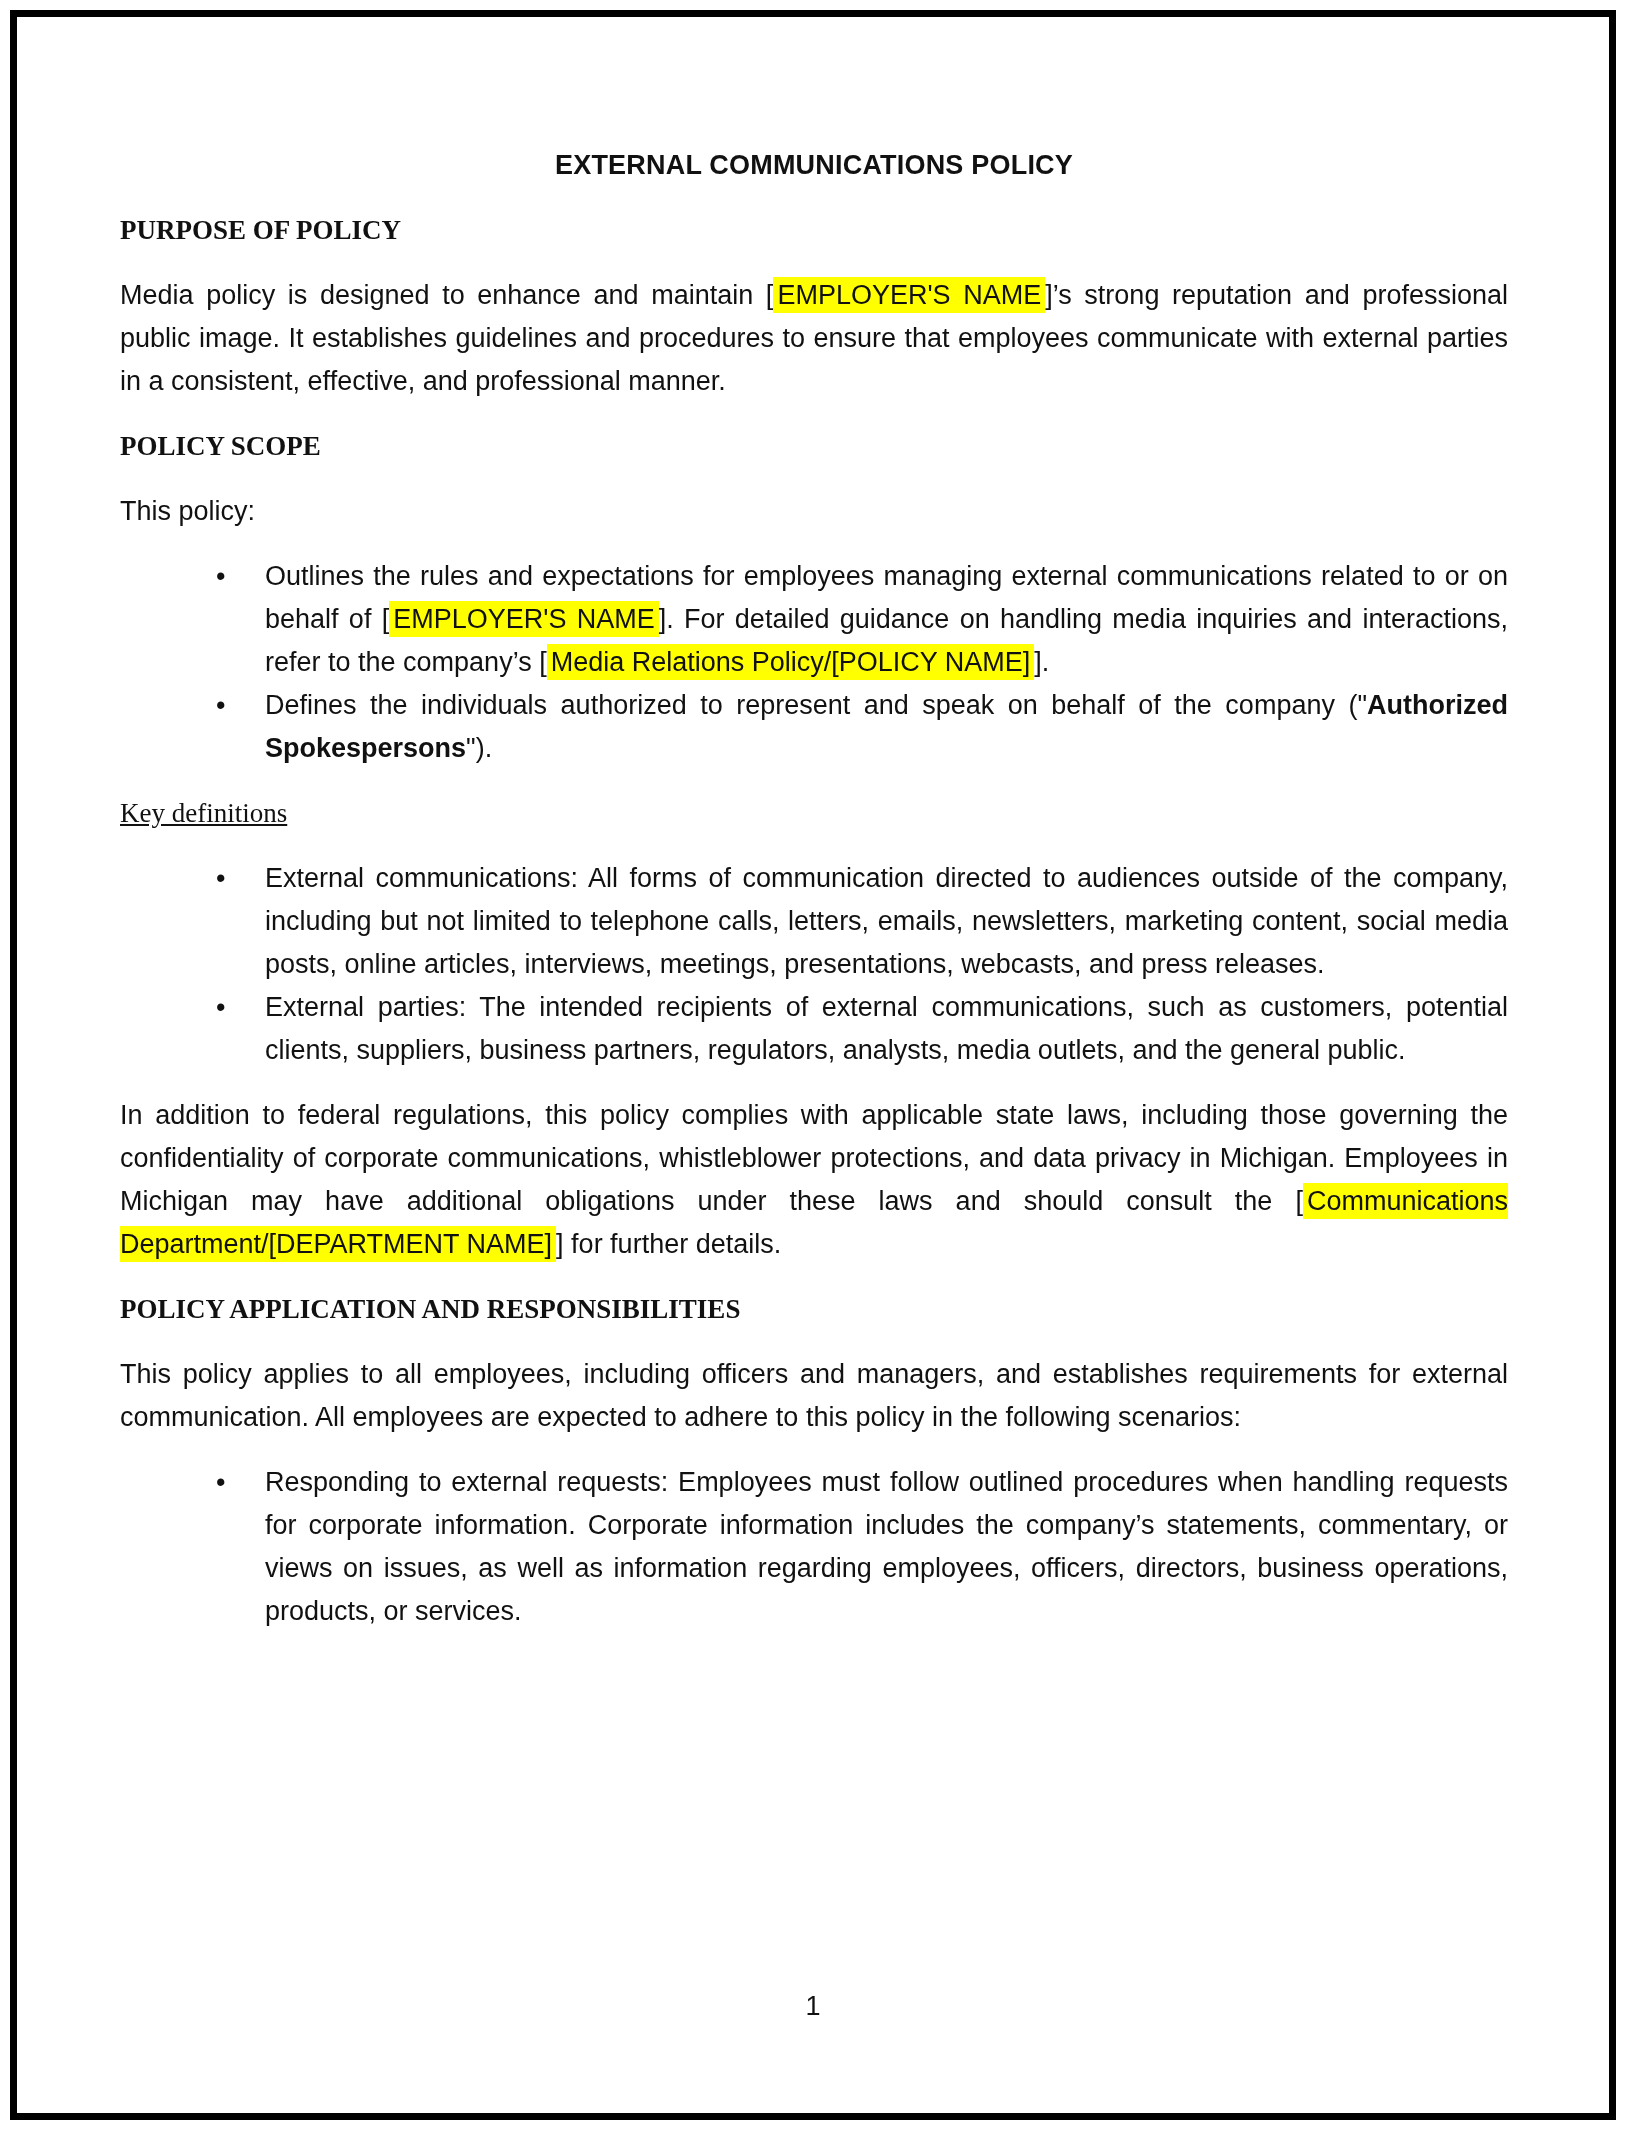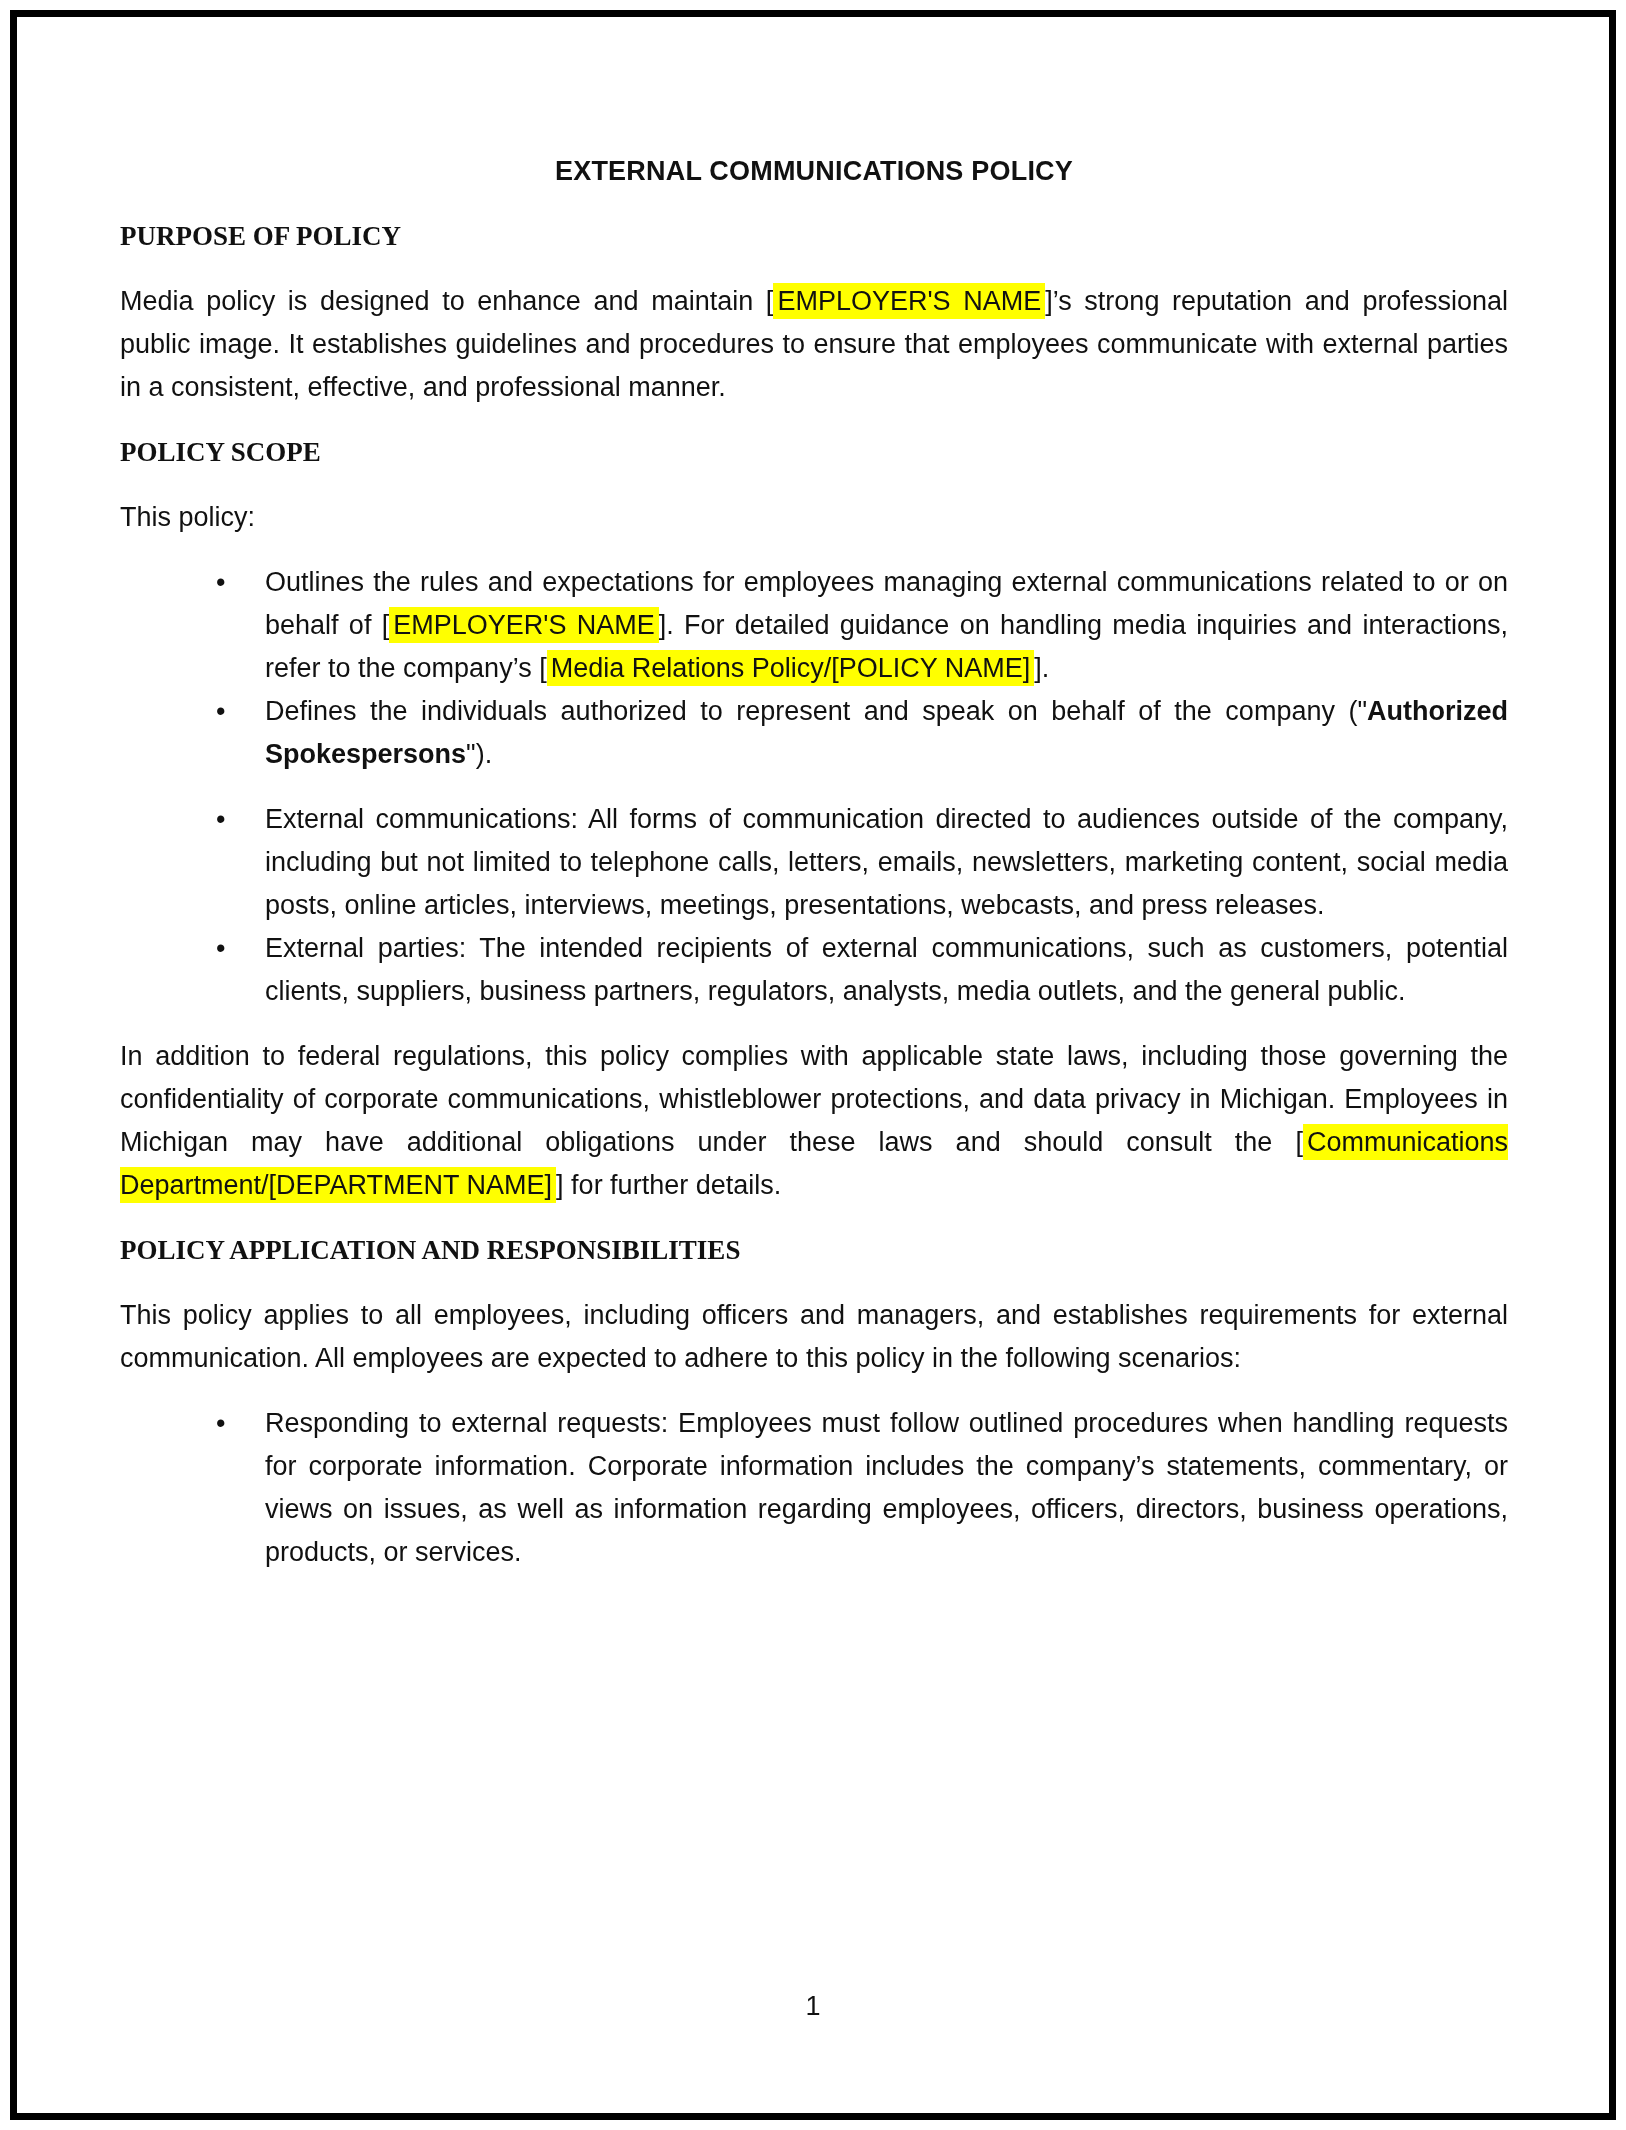--- a/index.html
+++ b/index.html
@@ -17,21 +17,21 @@
     overflow: hidden;
   }
   .frame {
     position: absolute;
     left: 10px; top: 10px; right: 10px; bottom: 10px;
     border: 7px solid #000000;
     pointer-events: none;
   }
   .content {
     position: absolute;
-    left: 120px; top: 150px;
+    left: 120px; top: 144px;
     width: 1388px;
     font-size: 27px;
     line-height: 43px;
     text-align: justify;
   }
   h1, h2, p, ul { margin: 0 0 22px 0; padding: 0; font-size: 27px; }
   h1.title { text-align: center; font-weight: 700; letter-spacing: 0.2px; }
   h2 { font-weight: 700; text-align: left; font-family: Liberation Serif, serif; }
   h2.keydef { font-weight: 400; }
   h2.keydef .underlined { text-decoration: underline; }
@@ -72,20 +72,21 @@
 
     <h2>POLICY SCOPE</h2>
 
     <p>This policy:</p>
 
     <ul>
       <li><span>Outlines the rules and expectations for employees managing external communications related to or on behalf of [</span><span class="hl">EMPLOYER'S NAME</span><span>]. For detailed guidance on handling media inquiries and interactions, refer to the company’s [</span><span class="hl">Media Relations Policy/[POLICY NAME]</span><span>].</span></li>
       <li><span>Defines the individuals authorized to represent and speak on behalf of the company ("</span><span class="bold">Authorized Spokespersons</span><span>").</span></li>
     </ul>
 
+    <h2 class="keydef"><span class="underlined">Key definitions</span></h2>
 
     <ul>
       <li>External communications: All forms of communication directed to audiences outside of the company, including but not limited to telephone calls, letters, emails, newsletters, marketing content, social media posts, online articles, interviews, meetings, presentations, webcasts, and press releases.</li>
       <li>External parties: The intended recipients of external communications, such as customers, potential clients, suppliers, business partners, regulators, analysts, media outlets, and the general public.</li>
     </ul>
 
     <p><span>In addition to federal regulations, this policy complies with applicable state laws, including those governing the confidentiality of corporate communications, whistleblower protections, and data privacy in Michigan. Employees in Michigan may have additional obligations under these laws and should consult the [</span><span class="hl">Communications Department/[DEPARTMENT NAME]</span><span>] for further details.</span></p>
 
     <h2>POLICY APPLICATION AND RESPONSIBILITIES</h2>
 

